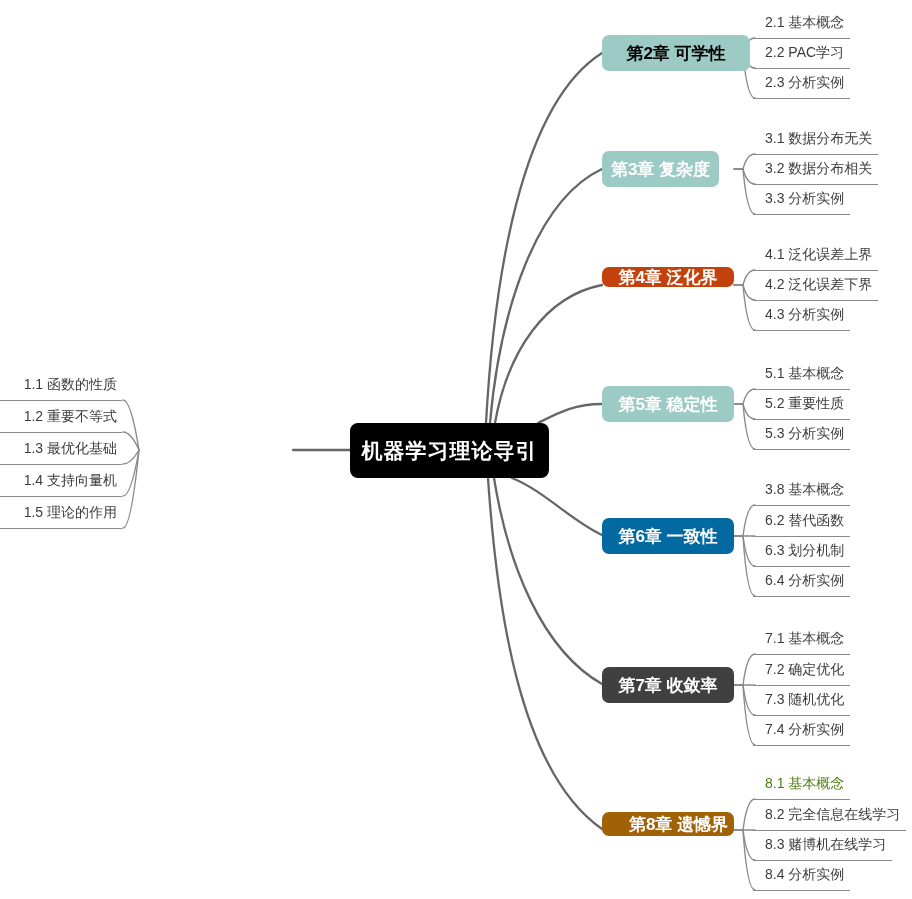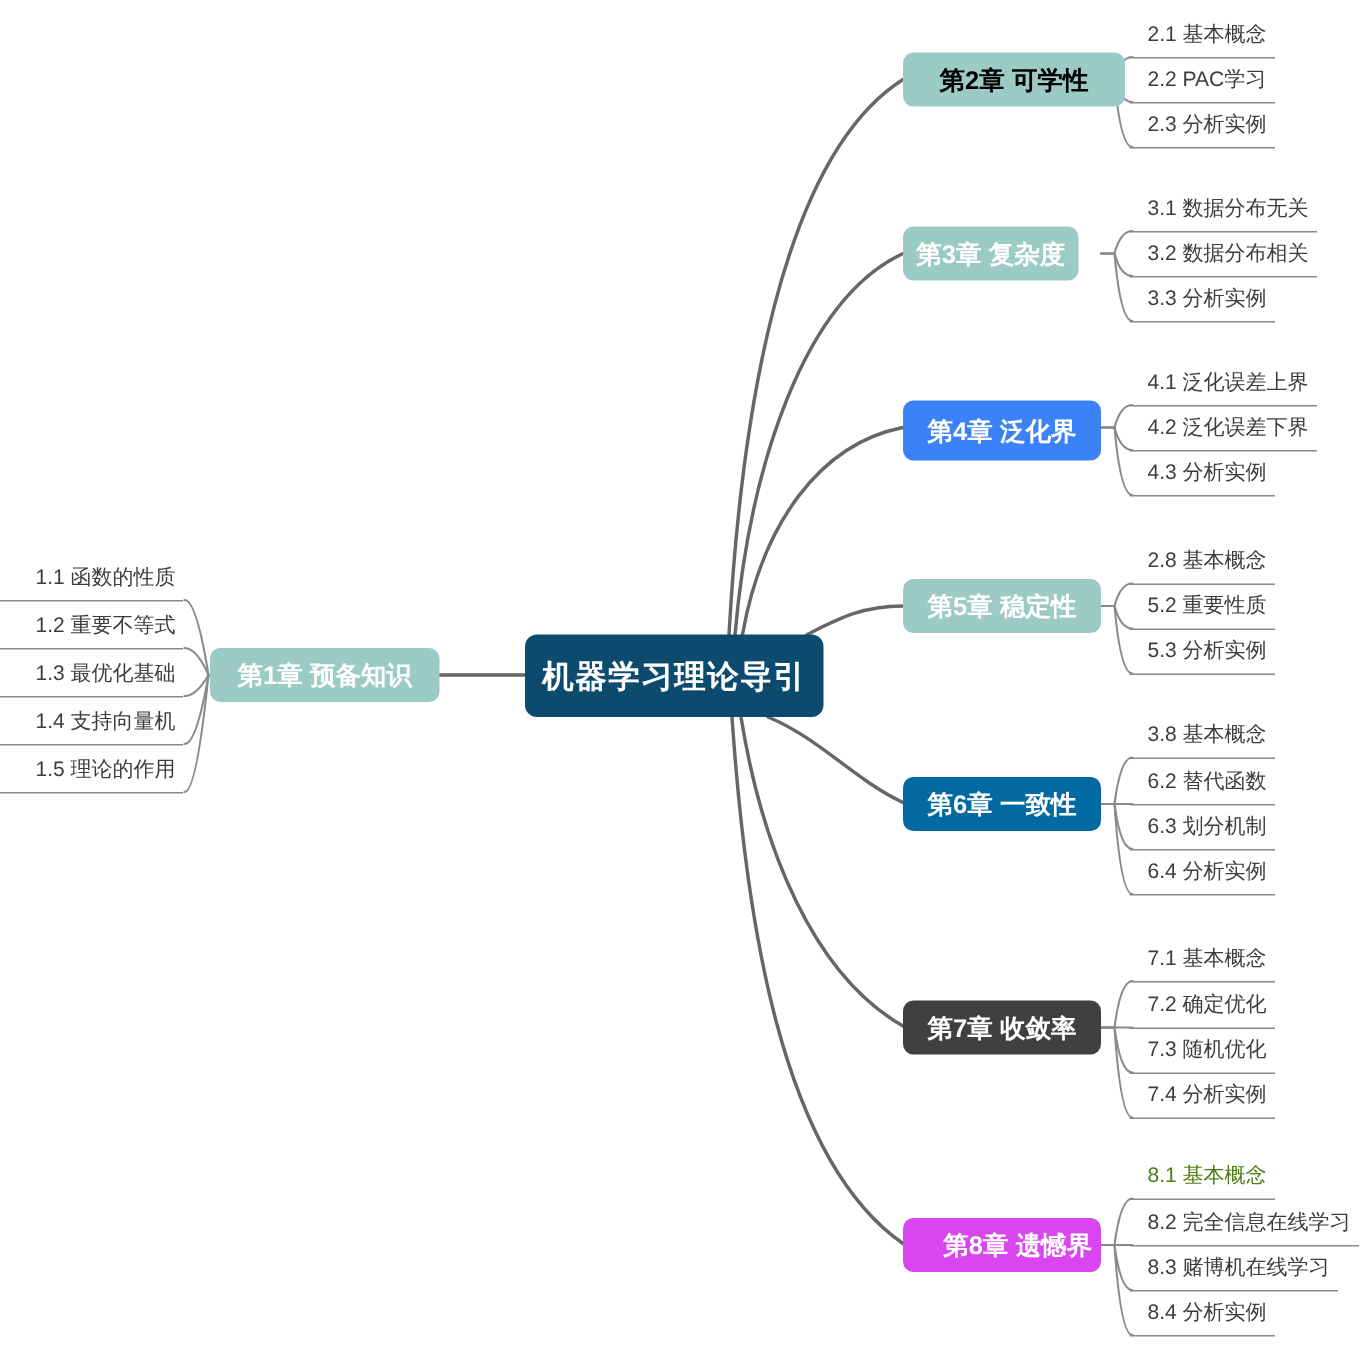--- a/index.html
+++ b/index.html
@@ -69,53 +69,52 @@
       <path d="M734 830 L743 830 Q747 890 755 890" fill="none" stroke="#8a8a8a" stroke-width="1.4" stroke-linecap="round"></path>
       <path d="M293 450 L350 450" fill="none" stroke="#666666" stroke-width="2.3" stroke-linecap="round"></path>
       <path d="M486 423 C494 280 520 105 602 53" fill="none" stroke="#666666" stroke-width="2.3" stroke-linecap="round"></path>
       <path d="M490 423 C500 310 536 200 602 169" fill="none" stroke="#666666" stroke-width="2.3" stroke-linecap="round"></path>
       <path d="M495 423 C508 350 546 296 602 285" fill="none" stroke="#666666" stroke-width="2.3" stroke-linecap="round"></path>
       <path d="M538 423 C558 413 574 404 602 404" fill="none" stroke="#666666" stroke-width="2.3" stroke-linecap="round"></path>
       <path d="M512 478 C546 492 570 520 602 535" fill="none" stroke="#666666" stroke-width="2.3" stroke-linecap="round"></path>
       <path d="M494 478 C508 565 542 650 602 684" fill="none" stroke="#666666" stroke-width="2.3" stroke-linecap="round"></path>
       <path d="M488 478 C497 610 520 772 602 829" fill="none" stroke="#666666" stroke-width="2.3" stroke-linecap="round"></path>
     </svg>
-  <div class="node root" id="root-node" style="left: 350px; top: 423px; width: 199px; height: 55px; background: #0c4a6e; color: rgb(255, 255, 255);">机器学习理论导引</div>
-  <div class="node chapter" id="ch1-node" style="left: 140px; top: 432px; width: 153px; height: 36px; background: rgb(156, 202, 196); color: rgb(255, 255, 255);">第1章 预备知识</div>
+  <div class="node root" id="root-node" style="left: 350px; top: 423px; width: 199px; height: 55px; background: #000000; color: rgb(255, 255, 255);">机器学习理论导引</div>
   <div id="generated-nodes">
       <div class="leaf leaf-left" style="top: 374px; color: rgb(61, 61, 61); border-bottom: 1.4px solid rgb(138, 138, 138); right: 790px;">1.1 函数的性质</div>
       <div class="leaf leaf-left" style="top: 406px; color: rgb(61, 61, 61); border-bottom: 1.4px solid rgb(138, 138, 138); right: 790px;">1.2 重要不等式</div>
       <div class="leaf leaf-left" style="top: 438px; color: rgb(61, 61, 61); border-bottom: 1.4px solid rgb(138, 138, 138); right: 790px;">1.3 最优化基础</div>
       <div class="leaf leaf-left" style="top: 470px; color: rgb(61, 61, 61); border-bottom: 1.4px solid rgb(138, 138, 138); right: 790px;">1.4 支持向量机</div>
       <div class="leaf leaf-left" style="top: 502px; color: rgb(61, 61, 61); border-bottom: 1.4px solid rgb(138, 138, 138); right: 790px;">1.5 理论的作用</div>
       <div class="node chapter" style="left: 602px; top: 35px; width: 148px; height: 36px; background: rgb(156, 202, 196); color: #000000;">第2章 可学性</div>
       <div class="leaf leaf-right" style="top: 12px; color: rgb(61, 61, 61); border-bottom: 1.4px solid rgb(138, 138, 138); left: 753px;">2.1 基本概念</div>
       <div class="leaf leaf-right" style="top: 42px; color: rgb(61, 61, 61); border-bottom: 1.4px solid rgb(138, 138, 138); left: 753px;">2.2 PAC学习</div>
       <div class="leaf leaf-right" style="top: 72px; color: rgb(61, 61, 61); border-bottom: 1.4px solid rgb(138, 138, 138); left: 753px;">2.3 分析实例</div>
       <div class="node chapter" style="left: 602px; top: 151px; width: 117px; height: 36px; background: rgb(156, 202, 196); color: rgb(255, 255, 255);">第3章 复杂度</div>
       <div class="leaf leaf-right" style="top: 128px; color: rgb(61, 61, 61); border-bottom: 1.4px solid rgb(138, 138, 138); left: 753px;">3.1 数据分布无关</div>
       <div class="leaf leaf-right" style="top: 158px; color: rgb(61, 61, 61); border-bottom: 1.4px solid rgb(138, 138, 138); left: 753px;">3.2 数据分布相关</div>
       <div class="leaf leaf-right" style="top: 188px; color: rgb(61, 61, 61); border-bottom: 1.4px solid rgb(138, 138, 138); left: 753px;">3.3 分析实例</div>
-      <div class="node chapter" style="left: 602px; top: 267px; width: 132px; height: 40px; background: #3b82f6; color: rgb(255, 255, 255);">第4章 泛化界</div>
+      <div class="node chapter" style="left: 602px; top: 267px; width: 132px; height: 20px; background: #c2410c; color: rgb(255, 255, 255);">第4章 泛化界</div>
       <div class="leaf leaf-right" style="top: 244px; color: rgb(61, 61, 61); border-bottom: 1.4px solid rgb(138, 138, 138); left: 753px;">4.1 泛化误差上界</div>
       <div class="leaf leaf-right" style="top: 274px; color: rgb(61, 61, 61); border-bottom: 1.4px solid rgb(138, 138, 138); left: 753px;">4.2 泛化误差下界</div>
       <div class="leaf leaf-right" style="top: 304px; color: rgb(61, 61, 61); border-bottom: 1.4px solid rgb(138, 138, 138); left: 753px;">4.3 分析实例</div>
       <div class="node chapter" style="left: 602px; top: 386px; width: 132px; height: 36px; background: rgb(156, 202, 196); color: rgb(255, 255, 255);">第5章 稳定性</div>
-      <div class="leaf leaf-right" style="top: 363px; color: rgb(61, 61, 61); border-bottom: 1.4px solid rgb(138, 138, 138); left: 753px;">2.8 基本概念</div>
+      <div class="leaf leaf-right" style="top: 363px; color: rgb(61, 61, 61); border-bottom: 1.4px solid rgb(138, 138, 138); left: 753px;">5.1 基本概念</div>
       <div class="leaf leaf-right" style="top: 393px; color: rgb(61, 61, 61); border-bottom: 1.4px solid rgb(138, 138, 138); left: 753px;">5.2 重要性质</div>
       <div class="leaf leaf-right" style="top: 423px; color: rgb(61, 61, 61); border-bottom: 1.4px solid rgb(138, 138, 138); left: 753px;">5.3 分析实例</div>
       <div class="node chapter" style="left: 602px; top: 518px; width: 132px; height: 36px; background: #0369a1; color: rgb(255, 255, 255);">第6章 一致性</div>
       <div class="leaf leaf-right" style="top: 479px; color: rgb(61, 61, 61); border-bottom: 1.4px solid rgb(138, 138, 138); left: 753px;">3.8 基本概念</div>
       <div class="leaf leaf-right" style="top: 510px; color: rgb(61, 61, 61); border-bottom: 1.4px solid rgb(138, 138, 138); left: 753px;">6.2 替代函数</div>
       <div class="leaf leaf-right" style="top: 540px; color: rgb(61, 61, 61); border-bottom: 1.4px solid rgb(138, 138, 138); left: 753px;">6.3 划分机制</div>
       <div class="leaf leaf-right" style="top: 570px; color: rgb(61, 61, 61); border-bottom: 1.4px solid rgb(138, 138, 138); left: 753px;">6.4 分析实例</div>
       <div class="node chapter" style="left: 602px; top: 667px; width: 132px; height: 36px; background: #404040; color: rgb(255, 255, 255);">第7章 收敛率</div>
       <div class="leaf leaf-right" style="top: 628px; color: rgb(61, 61, 61); border-bottom: 1.4px solid rgb(138, 138, 138); left: 753px;">7.1 基本概念</div>
       <div class="leaf leaf-right" style="top: 659px; color: rgb(61, 61, 61); border-bottom: 1.4px solid rgb(138, 138, 138); left: 753px;">7.2 确定优化</div>
       <div class="leaf leaf-right" style="top: 689px; color: rgb(61, 61, 61); border-bottom: 1.4px solid rgb(138, 138, 138); left: 753px;">7.3 随机优化</div>
       <div class="leaf leaf-right" style="top: 719px; color: rgb(61, 61, 61); border-bottom: 1.4px solid rgb(138, 138, 138); left: 753px;">7.4 分析实例</div>
-      <div class="node chapter" style="left: 602px; top: 812px; width: 132px; height: 36px; background: #d946ef; color: rgb(255, 255, 255); padding-left: 21px;">第8章 遗憾界</div>
+      <div class="node chapter" style="left: 602px; top: 812px; width: 132px; height: 24px; background: #a16207; color: rgb(255, 255, 255); padding-left: 21px;">第8章 遗憾界</div>
       <div class="leaf leaf-right" style="top: 773px; color: #4d7c0f; border-bottom: 1.4px solid rgb(138, 138, 138); left: 753px;">8.1 基本概念</div>
       <div class="leaf leaf-right" style="top: 804px; color: rgb(61, 61, 61); border-bottom: 1.4px solid rgb(138, 138, 138); left: 753px;">8.2 完全信息在线学习</div>
       <div class="leaf leaf-right" style="top: 834px; color: rgb(61, 61, 61); border-bottom: 1.4px solid rgb(138, 138, 138); left: 753px;">8.3 赌博机在线学习</div>
       <div class="leaf leaf-right" style="top: 864px; color: rgb(61, 61, 61); border-bottom: 1.4px solid rgb(138, 138, 138); left: 753px;">8.4 分析实例</div>
     </div>
 </div>
 
 </body></html>

